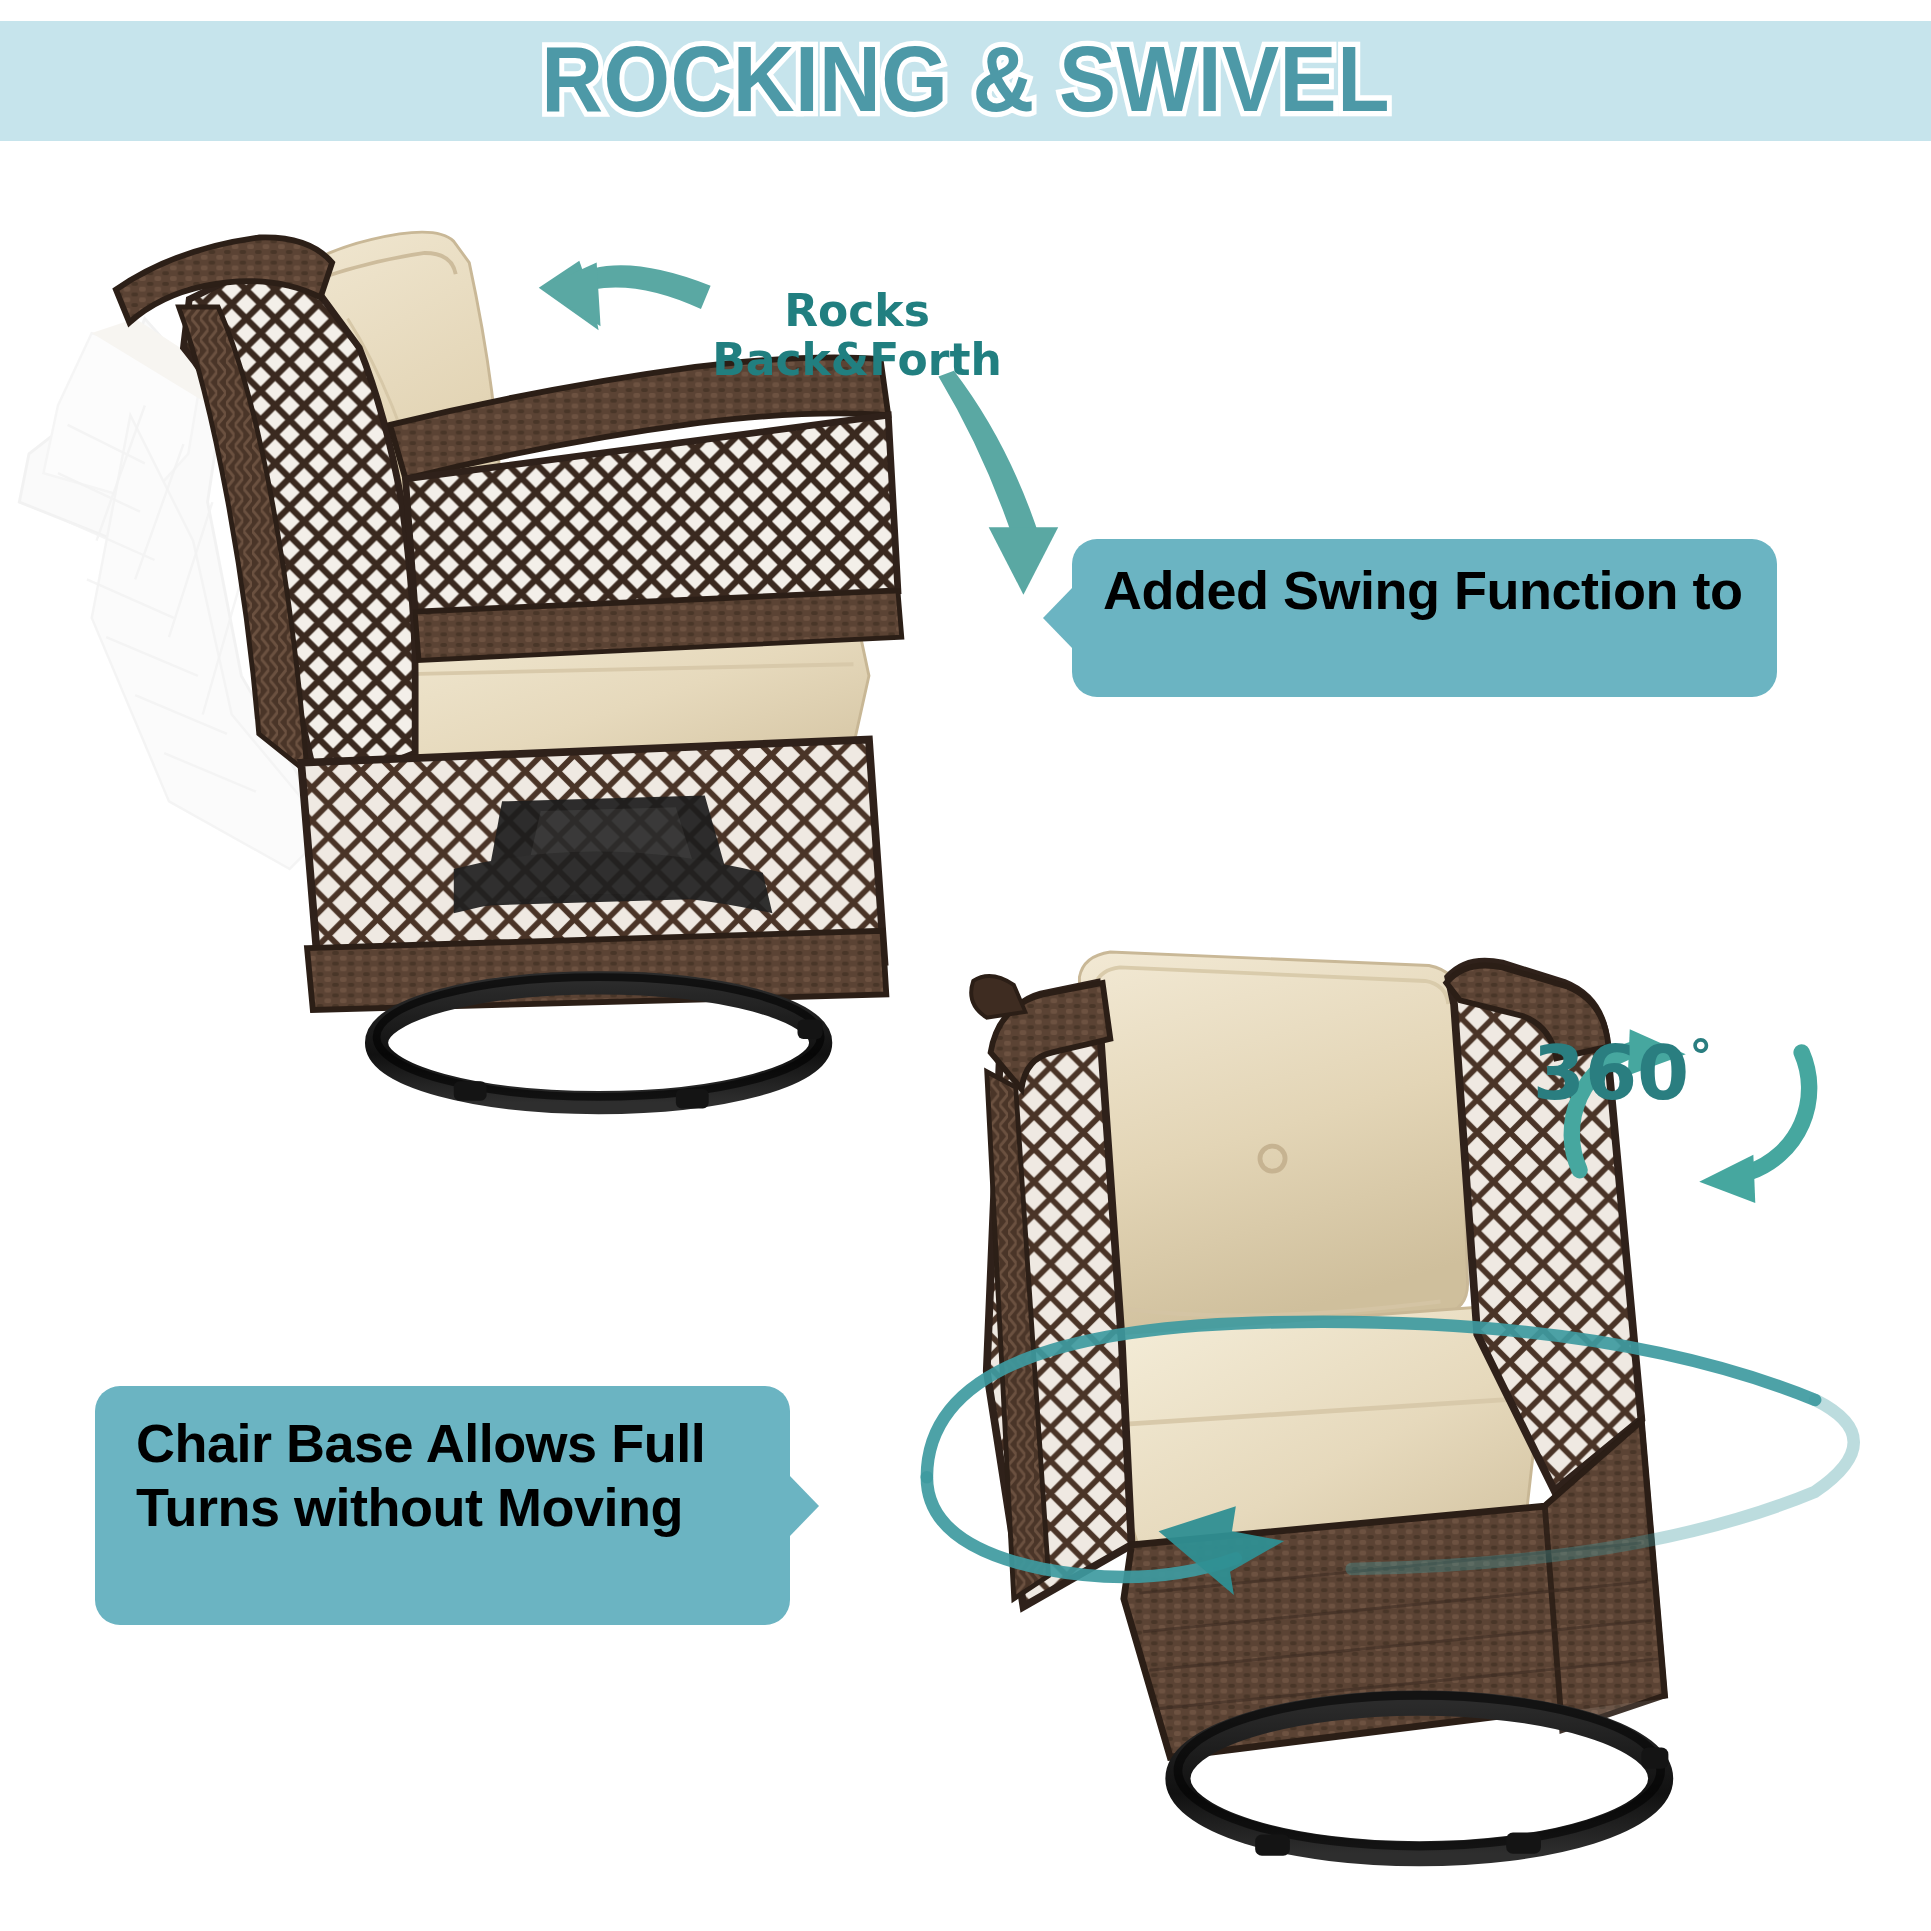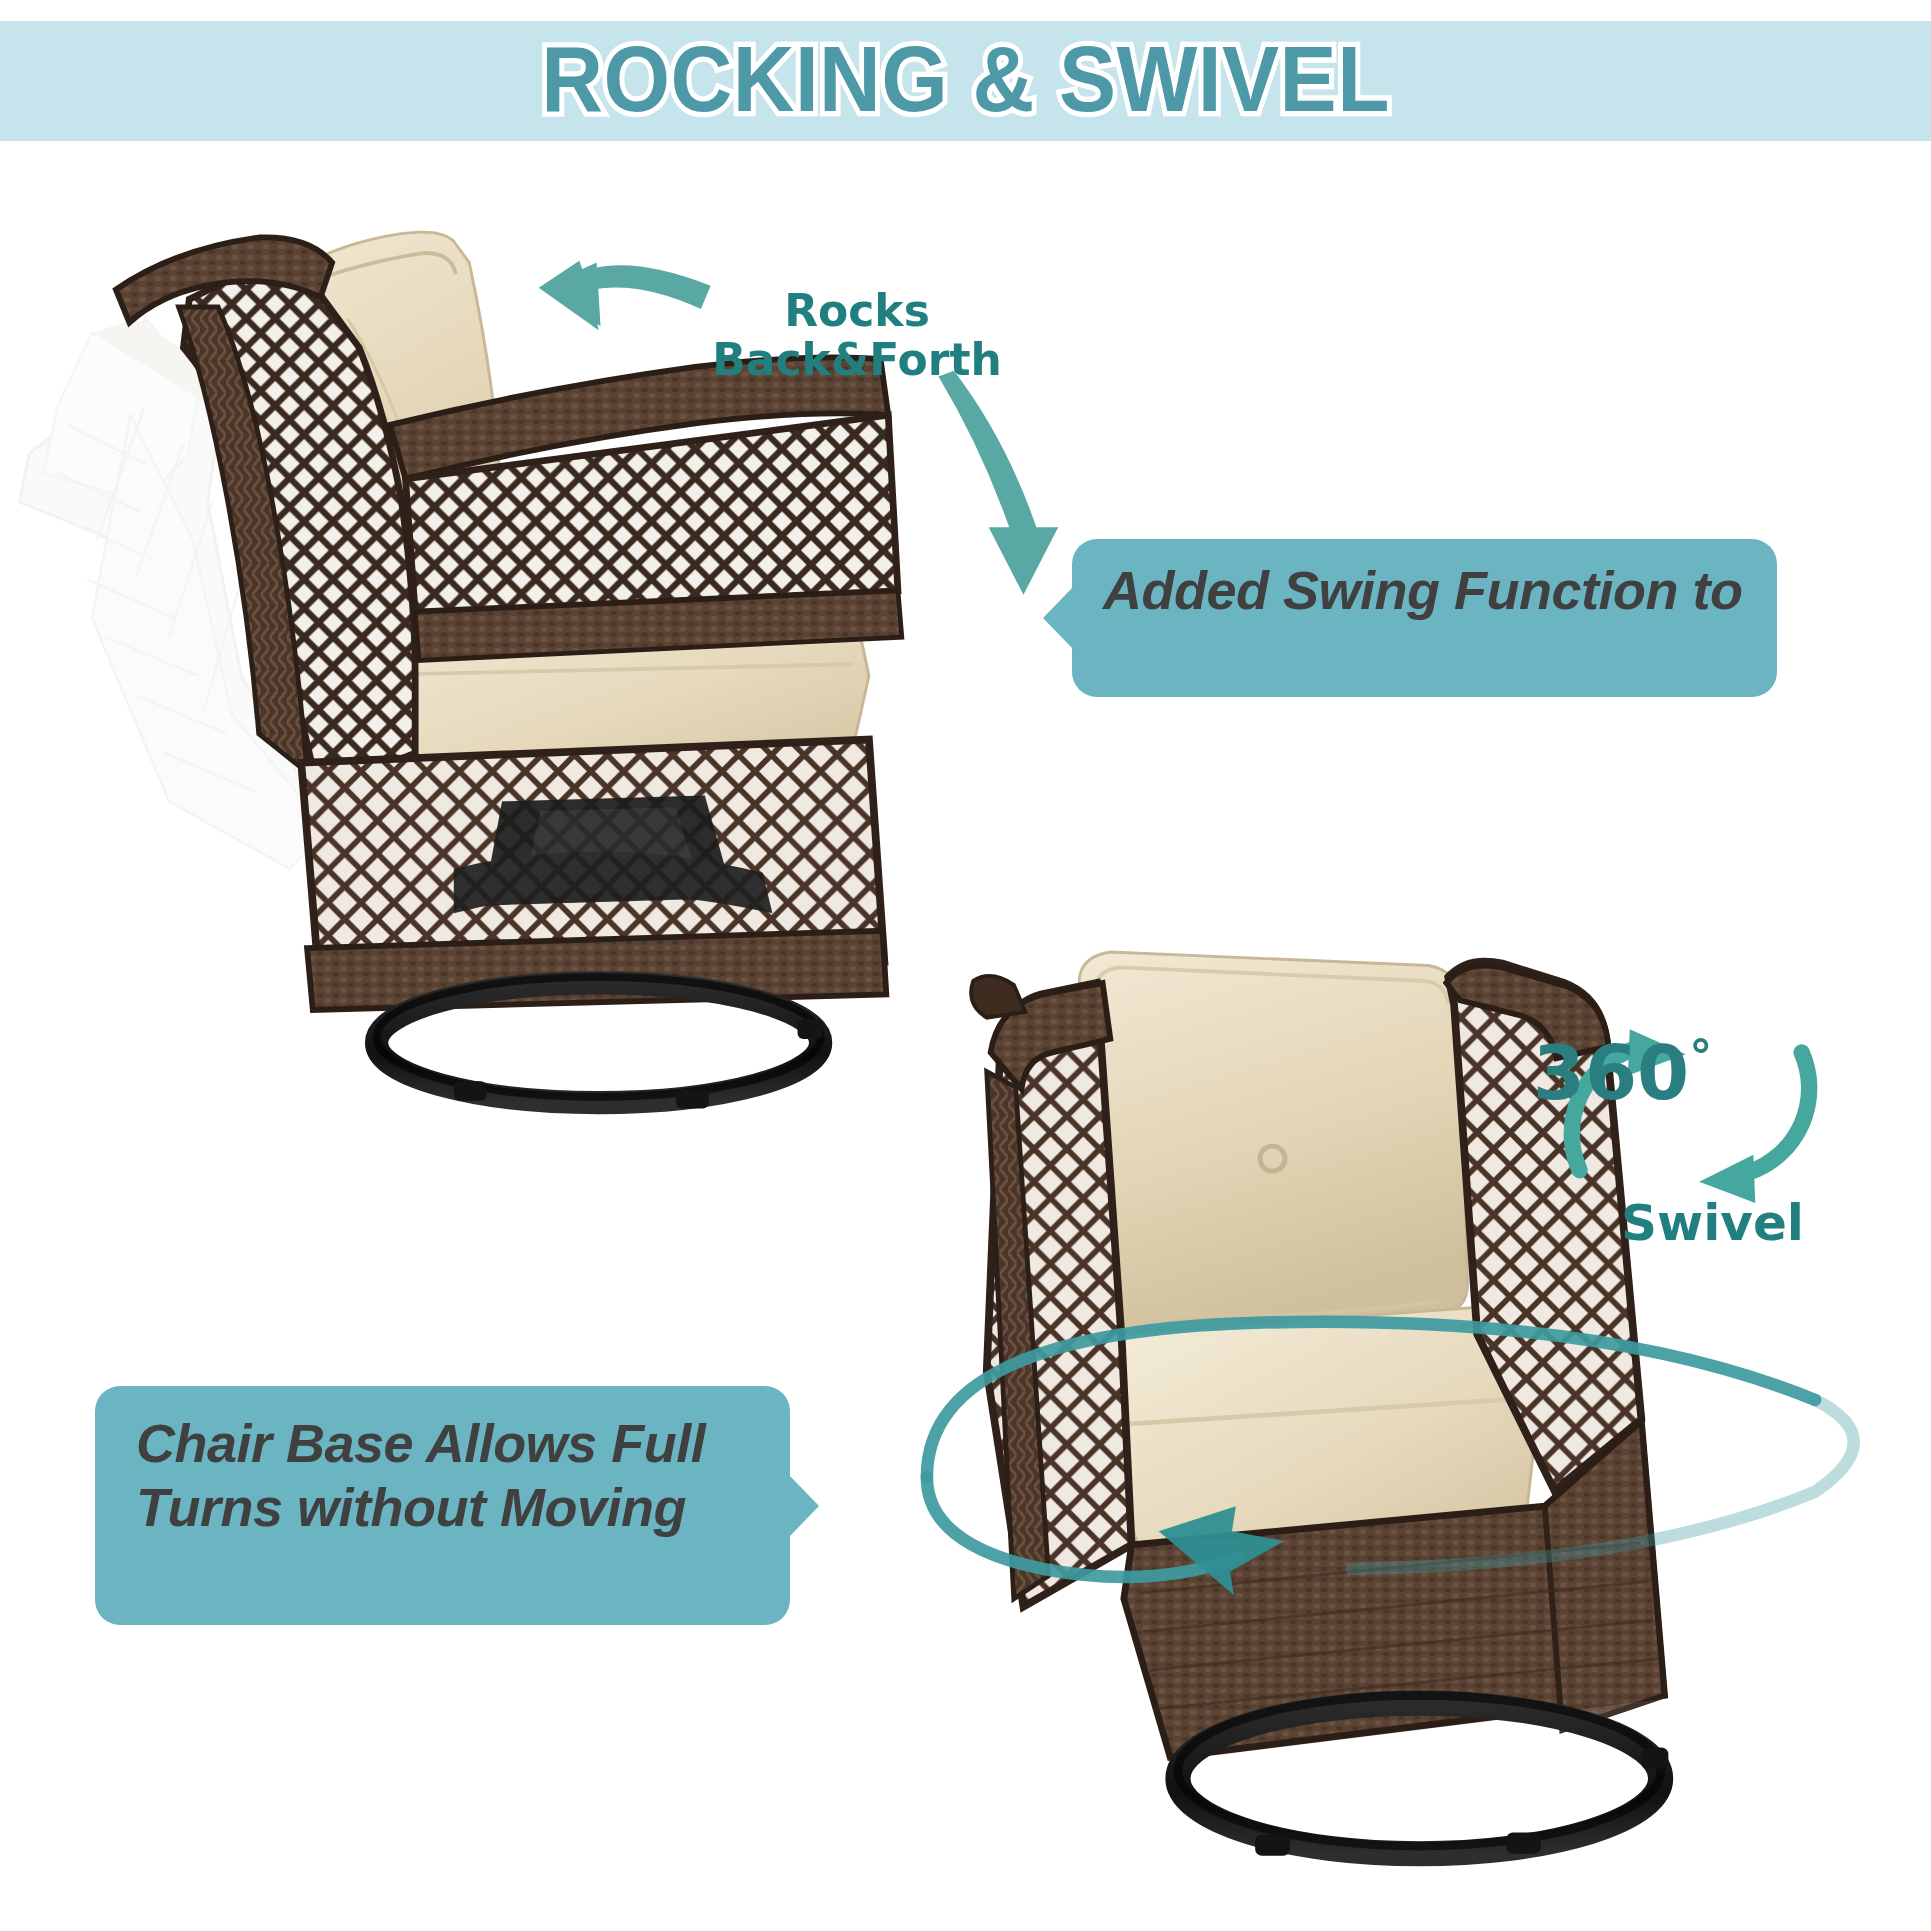--- a/index.html
+++ b/index.html
@@ -33,25 +33,24 @@
     transform: scaleX(0.92);
     -webkit-text-stroke: 10.6px #ffffff;
     paint-order: stroke fill;
   }
 
   
   .callout {
     position: absolute;
     background: #6bb4c2;
     border-radius: 25px;
-    color: #404040;
+    color: #000000;
     font-weight: 700;
     font-family: "Liberation Sans Narrow", "Liberation Sans", sans-serif;
     letter-spacing: -0.5px;
-    font-style: italic;
   }
   .callout .line { display: block; white-space: nowrap; }
 
   #callout-swing {
     left: 1072px; top: 539px;
     width: 705px; height: 158px;
     padding: 21px 27px 0 31px;
     font-size: 54px;
     line-height: 60px;
   }
@@ -290,21 +289,20 @@
   <div class="header-title">ROCKING &amp; SWIVEL</div>
 
   <div class="label-dark" id="label-rocks">
     <span>Rocks</span><br>
     <span>Back&amp;Forth</span>
   </div>
 
   <div id="label-360">
     <span>360</span><span class="deg">°</span>
   </div>
-  <div class="label-dark" id="label-swivel">Swivel</div>
 
   <div class="callout" id="callout-swing">
     <span class="tail"></span>
     <span class="line">Added Swing Function to</span>
   </div>
 
   <div class="callout" id="callout-base">
     <span class="tail"></span>
     <span class="line">Chair Base Allows Full</span>
     <span class="line">Turns without Moving</span>

